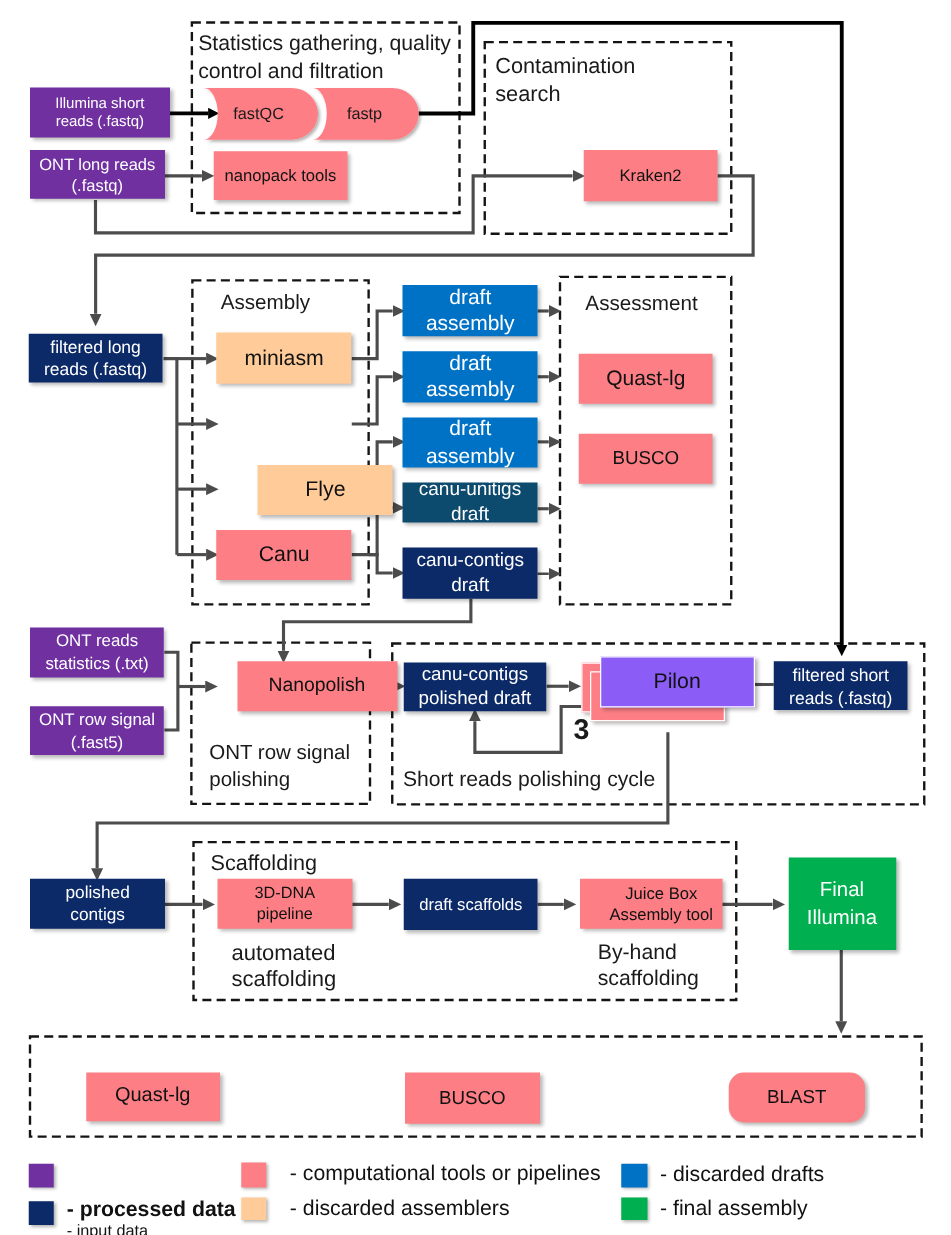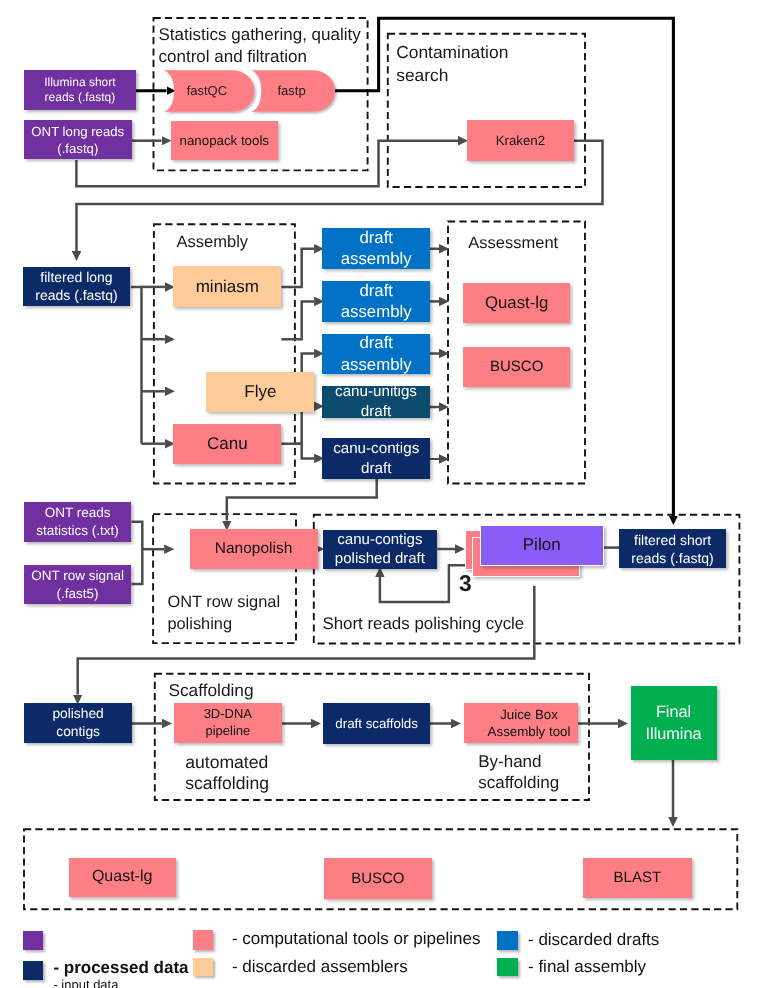--- a/index.html
+++ b/index.html
@@ -257,21 +257,21 @@
   <span>Final
 Illumina</span>
     </div>
 
 <div class="node" style="left:68.5px;top:858.2px;width:107.3px;height:39px;background:#FD7F85;color:#111;font-size:16px;">
   <span>Quast-lg</span>
     </div>
 <div class="node" style="left:324px;top:858.2px;width:107.6px;height:40.6px;background:#FD7F85;color:#111;font-size:15px;">
   <span>BUSCO</span>
     </div>
-<div class="node" style="left:583.2px;top:858.2px;width:108.4px;height:39.5px;background:#FD7F85;color:#111;font-size:15px;">
+<div class="node" style="left:583.2px;top:858.2px;width:108.4px;height:39.5px;background:#FD7F85;color:#111;font-size:15px;border-radius:12px;">
   <span>BLAST</span>
     </div>
 
 <div class="lg-sw" style="left:22.5px;top:930.9px;width:20.1px;height:19.1px;background:#7030A0;"></div>
 <div class="lg-tx" style="left:53.4px;top:929.8px;font-size:13px;margin-top:47px;">- input data</div>
 
 <div class="lg-sw" style="left:22.5px;top:960.5px;width:20.1px;height:19.0px;background:#0C2A68;"></div>
 <div class="lg-tx" style="left:53.4px;top:958.4px;font-size:17px;font-weight:bold;">- processed data</div>
 
 <div class="lg-sw" style="left:193.1px;top:930.3px;width:20.4px;height:19.4px;background:#FD7F85;"></div>

